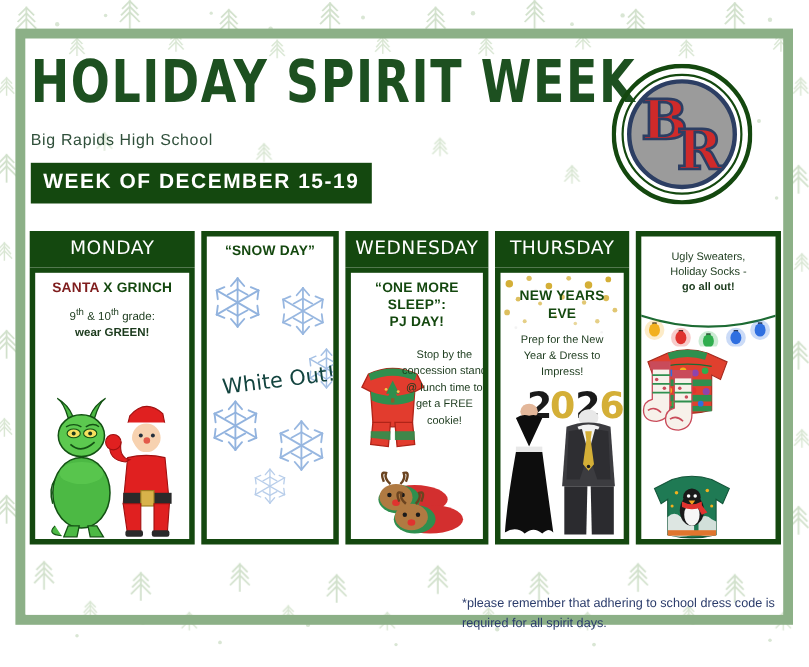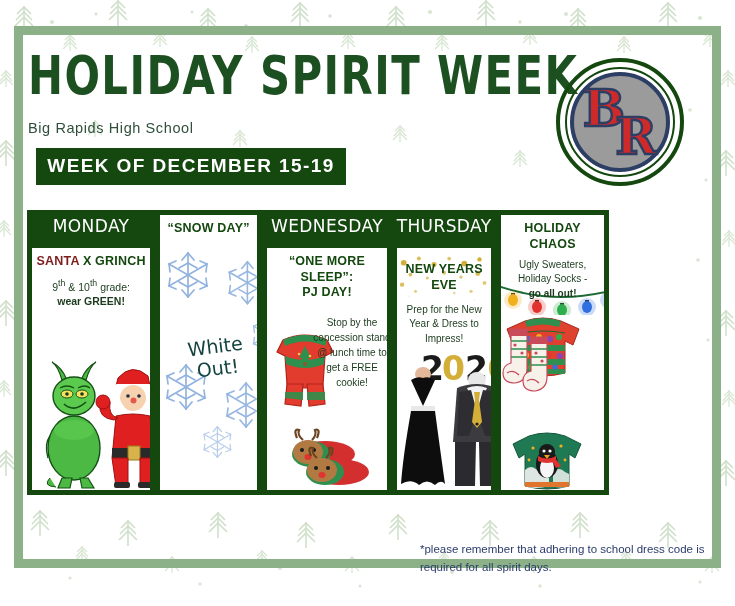--- a/index.html
+++ b/index.html
@@ -46,33 +46,32 @@
   #date-banner {
     margin-top:12px;
     background:#14480f;
     color:#ffffff;
     font-weight:bold;
     font-size:19px;
     letter-spacing:1.4px;
     text-align:center;
     padding:7px 4px 8px;
     width:310px;
-    margin-left:8px;
   }
 
   
   #br-logo {
     position:absolute; left:556px; top:58px;
     width:128px; height:128px; z-index:3;
   }
 
   
   #days-row {
     position:absolute; left:27px; top:210px;
-    width:582px; height:285px;
+    width:683px; height:285px;
     display:flex; justify-content:space-between;
     z-index:3;
   }
   .day-col { display:flex; flex-direction:column; }
   .day-col.c0 { width:150px; }
   .day-col.c1 { width:125px; }
   .day-col.c2 { width:130px; }
   .day-col.c3 { width:122px; }
   .day-col.c4 { width:132px; }
 
@@ -468,24 +467,20 @@
           <circle cx="80" cy="58" r="1.6" fill="#1c1c1c"></circle>
           <path d="M58 76 L58 120 L78 120 L79 76 Z" fill="#2b2b2f"></path>
           <path d="M82 76 L83 120 L103 120 L103 76 Z" fill="#2b2b2f"></path>
         </g>
       </svg>
     </div>
   </div>
 
   <div class="day-col c4">
     <div class="day-body">
-      <div class="headline">
-        <span>HOLIDAY</span><br>
-        <span>CHAOS</span>
-      </div>
       <div class="subtext" style="font-size:10px;margin-top:6px">
         <span>Ugly Sweaters,</span><br>
         <span>Holiday Socks -</span><br>
         <b>go all out!</b>
       </div>
 
       <svg class="art" style="top:66px;left:-6px;width:134px;height:34px" viewBox="0 0 134 34">
         <path d="M0 4 Q67 28 134 4" fill="none" stroke="#1d6b33" stroke-width="2"></path>
         <g>
           <g transform="translate(18,12)">

